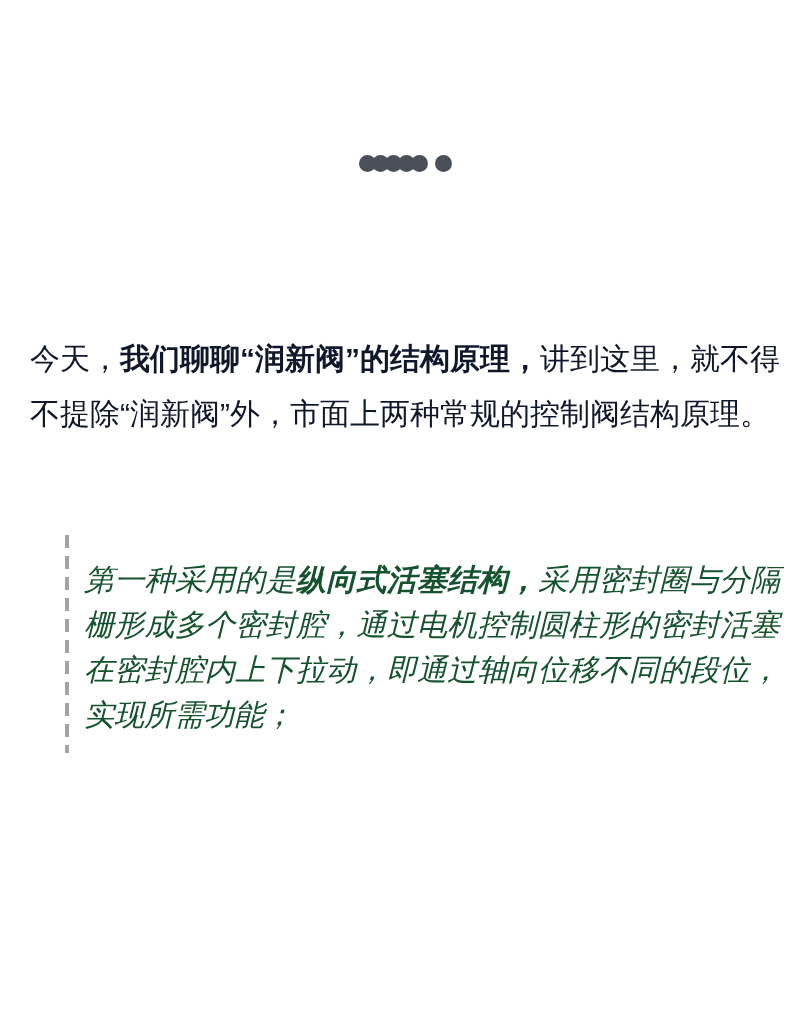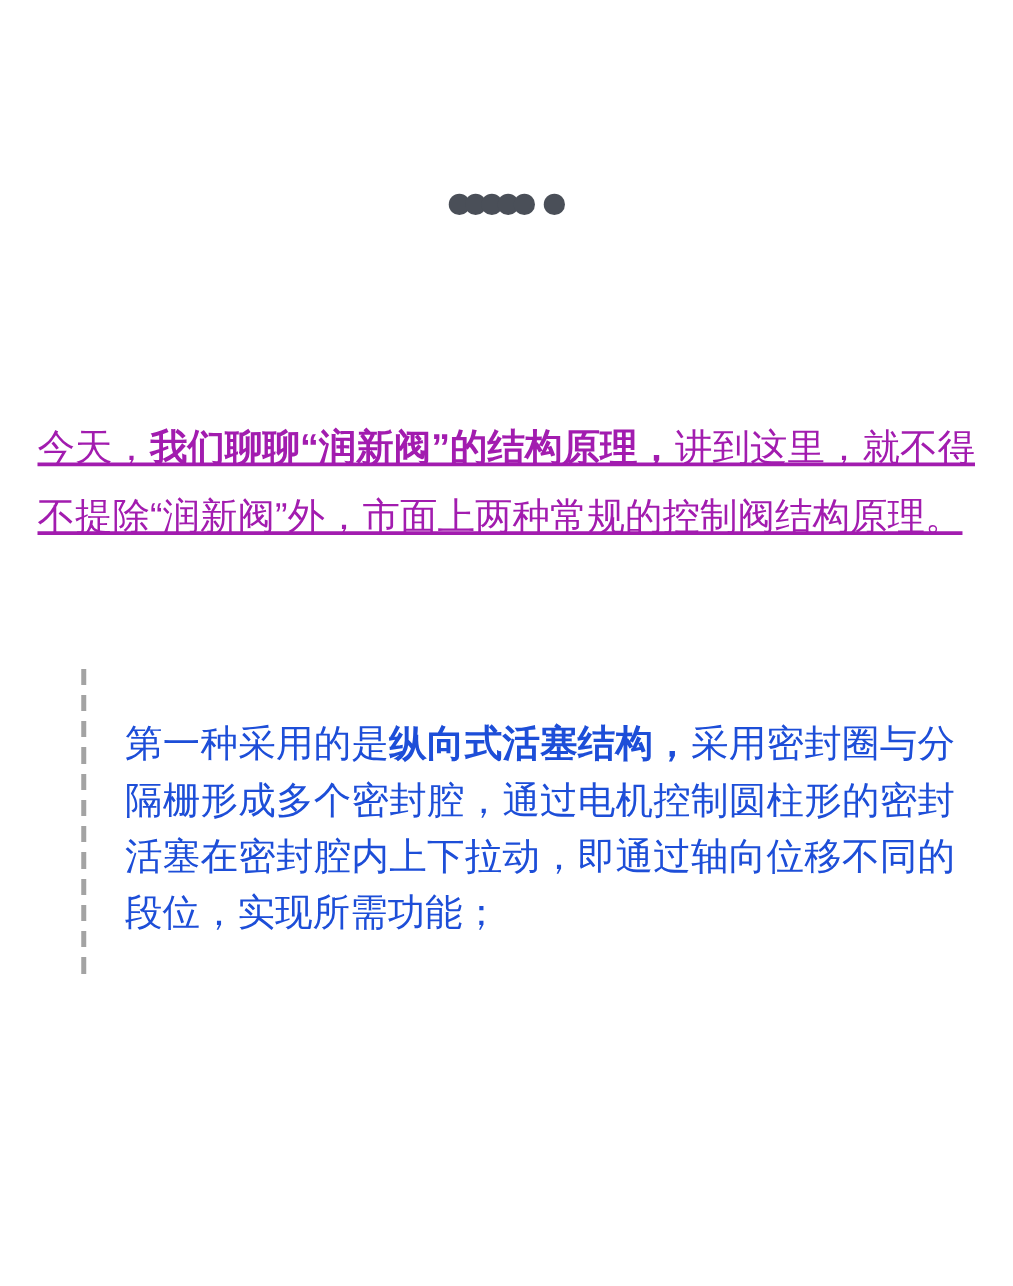--- a/index.html
+++ b/index.html
@@ -29,23 +29,22 @@
 
   
   .intro {
     position: absolute;
     top: 331px;
     left: 30px;
     width: 750px;
     margin: 0;
     font-size: 30px;
     line-height: 55px;
-    color: #a21caf;
+    color: #0f172a;
     text-align: justify;
-    text-decoration: underline;
   }
 
   .run { font-weight: 400; }
   .run.bold { font-weight: 700; }
 
   
   .quote {
     position: absolute;
     top: 535px;
     left: 65px;
@@ -55,25 +54,26 @@
     box-sizing: border-box;
   }
   .quote-border {
     position: absolute;
     left: 0;
     top: 0;
     bottom: 0;
     width: 4px;
   }
   .quote p {
-    margin: 16px;
+    margin: 0;
     font-size: 30px;
     line-height: 45px;
-    color: #1d4ed8;
+    color: #14532d;
     text-align: justify;
+    font-style: italic;
   }
   .quote p + p { margin-top: 45px; }
 </style>
 </head>
 <body>
 
 <div class="page">
 
   <div class="dots">
       <span class="dot-group">

